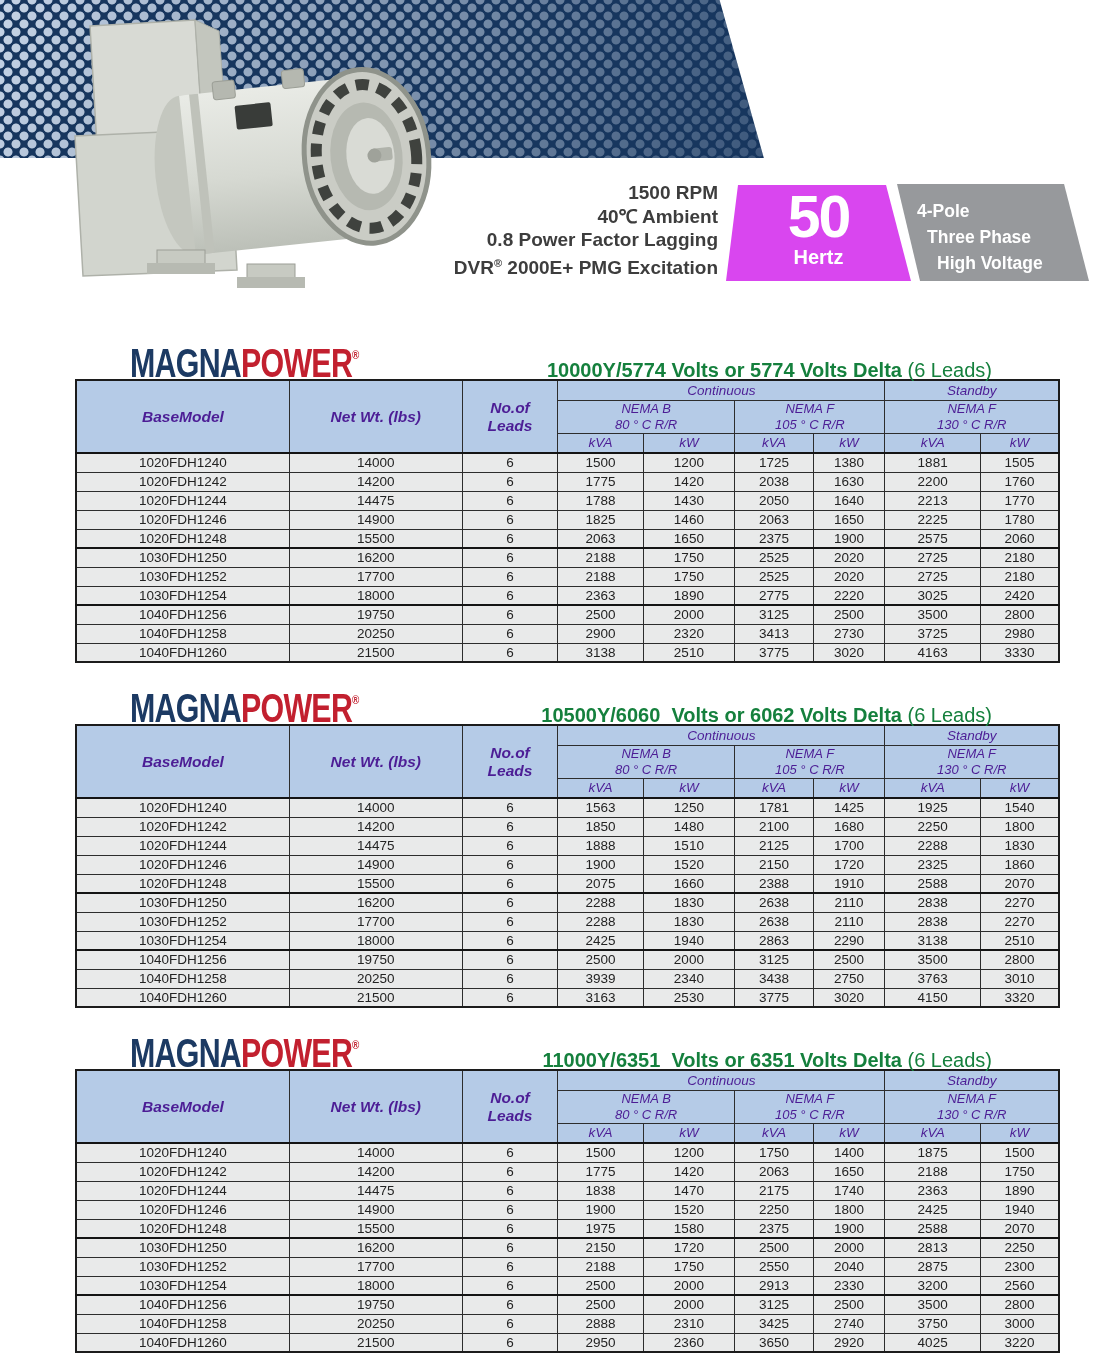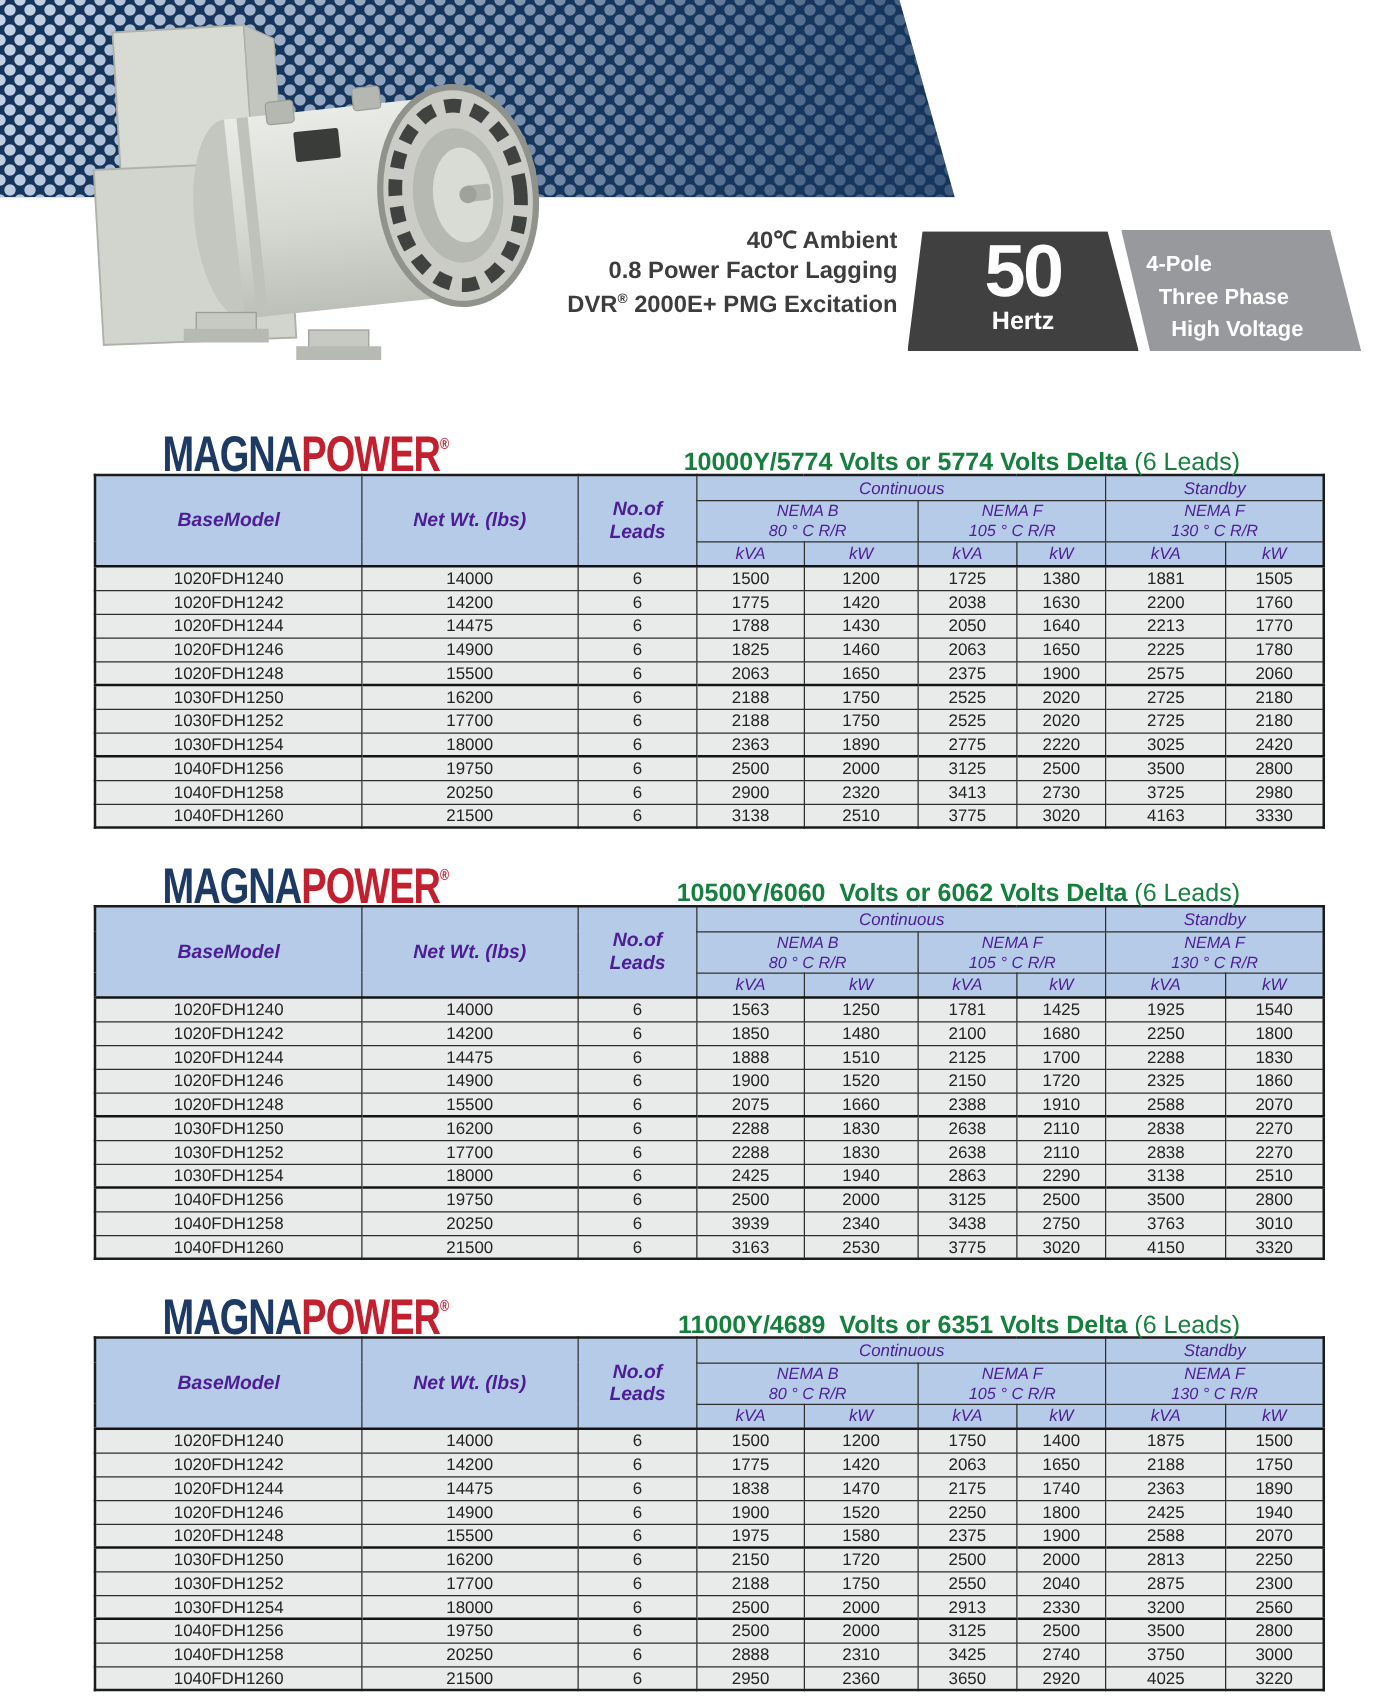--- a/index.html
+++ b/index.html
@@ -20,21 +20,21 @@
     mask-image:linear-gradient(108deg, rgba(0,0,0,.95) 0%, rgba(0,0,0,.55) 38%, rgba(0,0,0,.28) 62%, rgba(0,0,0,.08) 86%, transparent 97%);
   }
   .generator { position:absolute; left:45px; top:16px; width:400px; height:276px; }
 
   
   .specs { position:absolute; top:181px; right:389px; text-align:right;
            font-size:19px; font-weight:bold; color:#3d3d3d; line-height:23.5px; white-space:nowrap; }
   .specs sup { font-size:11px; }
 
   .hertz-badge { position:absolute; left:726px; top:185px; width:185px; height:96px;
-                 background:#404040; clip-path:polygon(6.5% 0, 86.5% 0, 100% 100%, 0 100%);
+                 background:#d946ef; clip-path:polygon(6.5% 0, 86.5% 0, 100% 100%, 0 100%);
                  color:#fff; text-align:center; }
   .hertz-badge .num { font-size:59px; font-weight:800; line-height:56px; margin-top:4px; letter-spacing:-2px; }
   .hertz-badge .unit { font-size:20px; font-weight:bold; line-height:24px; }
 
   .pole-badge { position:absolute; left:897px; top:184px; width:192px; height:97px;
                 background:#97999c; clip-path:polygon(0 0, 87% 0, 100% 100%, 12% 100%);
                 color:#fff; font-weight:bold; font-size:17.5px; padding-top:14px; }
   .pole-badge div { line-height:26px; }
   .pole-badge .l0 { padding-left:20px; }
   .pole-badge .l1 { padding-left:30px; }
@@ -100,20 +100,21 @@
     <rect x="328" y="143" width="20" height="13" rx="3" fill="#b0b3ab"></rect>
     <circle cx="330" cy="150" r="7" fill="#9fa29a"></circle>
   </g>
   <rect x="112" y="234" width="48" height="15" fill="#c7cac2" stroke="#9b9e96"></rect>
   <rect x="102" y="247" width="68" height="11" fill="#b7bab2"></rect>
   <rect x="202" y="248" width="48" height="15" fill="#c7cac2" stroke="#9b9e96"></rect>
   <rect x="192" y="261" width="68" height="11" fill="#b7bab2"></rect>
 </svg>
 
 <div class="specs">
+  <div>1500 RPM</div>
   <div>40℃ Ambient</div>
   <div>0.8 Power Factor Lagging</div>
   <div><span>DVR</span><sup>®</sup><span> 2000E+ PMG Excitation</span></div>
 </div>
 
 <div class="hertz-badge">
   <div class="num">50</div>
   <div class="unit">Hertz</div>
 </div>
 
@@ -461,21 +462,21 @@
         </tbody>
     </table>
   </div>
 
   <div class="section">
     <div class="section-head">
       <div class="logo">
         <span class="magna">MAGNA</span><span class="power">POWER</span><span class="reg">®</span>
       </div>
       <div class="tbl-title">
-        <span class="tb title-bold">11000Y/4689  Volts or 6351 Volts Delta</span><span class="tt title-tail"> (6 Leads)</span>
+        <span class="tb title-bold">11000Y/6351  Volts or 6351 Volts Delta</span><span class="tt title-tail"> (6 Leads)</span>
       </div>
     </div>
     <table class="spec-table">
       <colgroup>
         <col style="width:21.7%">
           <col style="width:17.6%">
           <col style="width:9.7%">
         <col style="width:8.7%">
           <col style="width:9.3%">
           <col style="width:8.0%">

